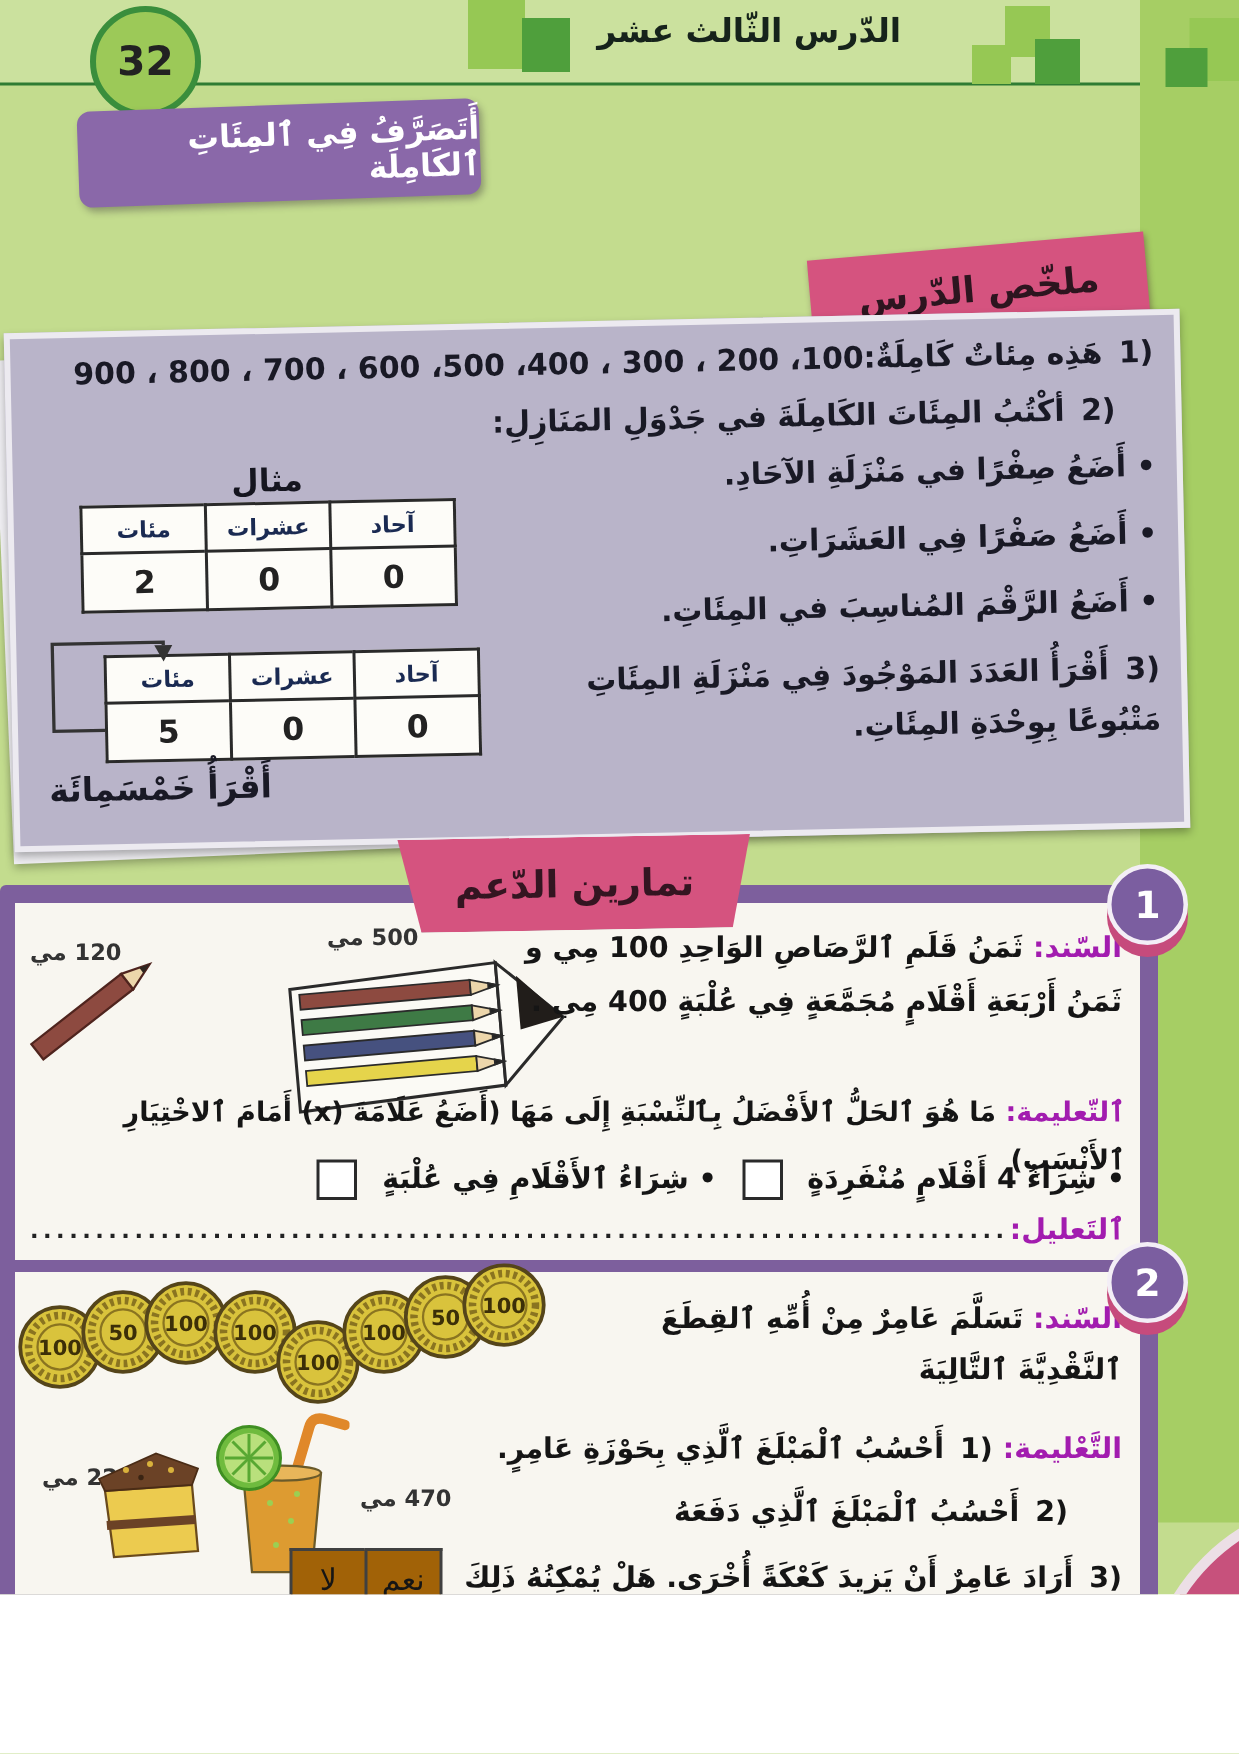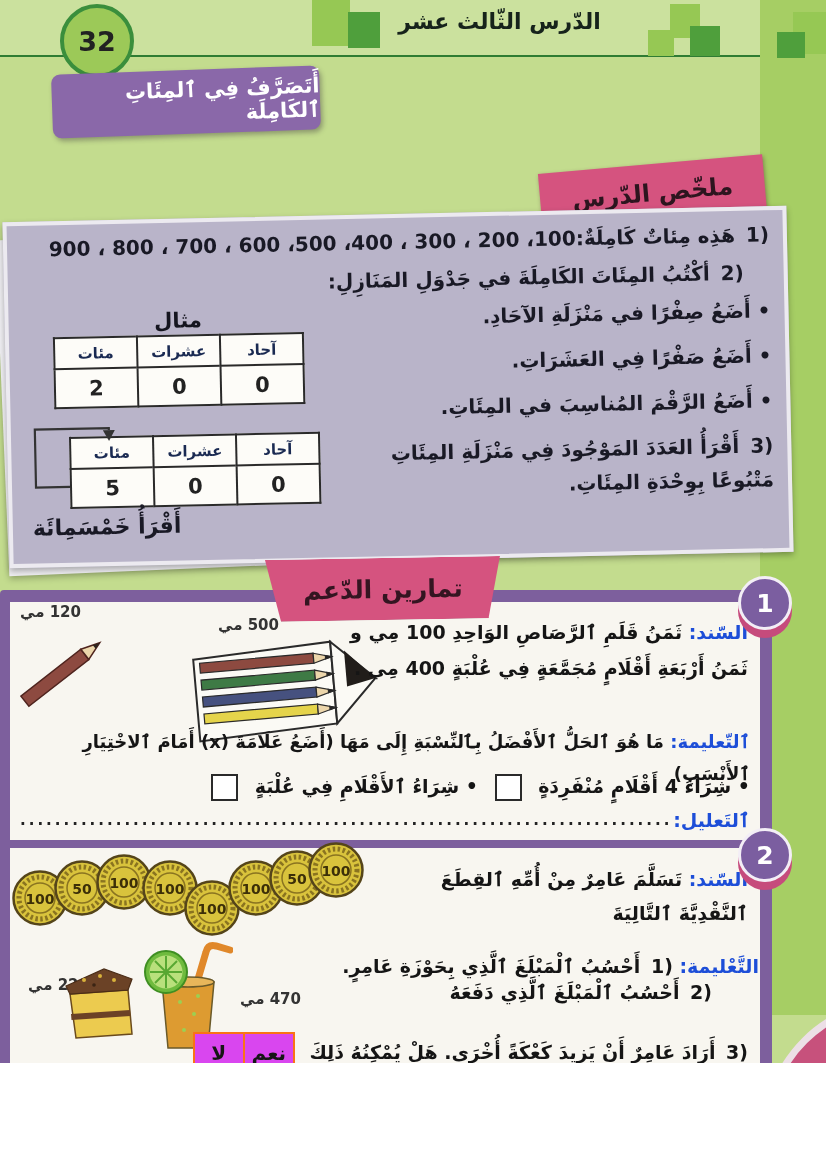--- a/index.html
+++ b/index.html
@@ -58,32 +58,32 @@
     display:flex;align-items:center;justify-content:center;box-shadow:1px 2px 4px rgba(60,20,40,.4);}
   .badge-ex span{font-size:25px;font-weight:bold;color:#341521;direction:rtl;}
 
   .num-circle{position:absolute;width:58px;height:60px;}
   .num-circle .crescent{position:absolute;left:2px;top:8px;width:54px;height:54px;border-radius:50%;background:#c64b7c;}
   .num-circle .inner{position:absolute;left:2px;top:0;width:48px;height:48px;border-radius:50%;
     background:#7b5ea0;border:3px solid #f3eef6;display:flex;align-items:center;justify-content:center;
     color:#fff;font-size:25px;font-weight:bold;}
 
   .txt{position:absolute;font-weight:bold;font-size:19px;color:#151515;direction:rtl;line-height:36px;}
-  .txt .lbl{color:#1d4ed8;}
+  .txt .lbl{color:#a21caf;}
   .price{position:absolute;font-weight:bold;font-size:15px;color:#333;direction:rtl;}
 
   .checkbox{display:inline-block;width:23px;height:23px;background:#fff;border:2px solid #2a2a2a;
     vertical-align:middle;margin:0 10px;}
   .dotline{display:flex;align-items:center;}
   .dots{flex:1;overflow:hidden;white-space:nowrap;letter-spacing:3px;font-weight:bold;
     font-size:15px;color:#222;direction:ltr;}
 
   .yesno{display:inline-table;border-collapse:collapse;direction:rtl;vertical-align:middle;margin:0 8px;}
-  .yesno td{width:46px;height:33px;border:2px solid #f97316;background:#d946ef;text-align:center;
-    font-size:20px;font-weight:bold;}
+  .yesno td{width:46px;height:33px;border:2px solid #404040;background:#a16207;text-align:center;
+    font-size:20px;font-weight:normal;}
 
   .coins{position:absolute;left:2px;top:-6px;width:365px;height:110px;}
   .coin{position:absolute;width:56px;height:56px;}
 
   
   .bottom-band2{left:-6px;top:1092px;width:840px;height:40px;background:#9a7fb7;transform:rotate(-.9deg);}
   .bottom-band{left:-6px;top:1098px;width:840px;height:48px;background:#8a6bab;transform:rotate(-.4deg);}
   .corner-blob{left:762px;top:998px;width:260px;height:260px;border-radius:50%;
     background:#c7517c;border:7px solid #ecdfe6;}
 </style>
@@ -177,21 +177,21 @@
         </table>
     </div>
 
     <div class="line" style="top:290px;left:20px;font-size:22px;">أَقْرَأُ خَمْسَمِائَة</div>
   </div>
 
   <div class="abs ex-frame">
 
     <div class="panel panel1">
 
-      <div class="price" style="left:10px;top:1px;">120 مي</div>
+      <div class="price" style="left:10px;top:24px;">120 مي</div>
       <svg class="abs" style="left:2px;top:22px;" width="112" height="94" viewBox="0 0 112 94">
         <g transform="rotate(-38 52 46)">
           <rect x="2" y="40" width="76" height="13" fill="#8d4a40" stroke="#4f241e" stroke-width="1.5"></rect>
           <polygon points="78,40 97,46.5 78,53" fill="#ecd6ab" stroke="#4f241e" stroke-width="1.5"></polygon>
           <polygon points="90,44.2 97,46.5 90,48.8" fill="#2e2520"></polygon>
         </g>
       </svg>
 
       <div class="price" style="left:208px;top:14px;">500 مي</div>
       <svg class="abs" style="left:176px;top:34px;" width="198" height="108" viewBox="0 0 198 108">
@@ -320,26 +320,26 @@
         <circle cx="28" cy="36" r="21" fill="#6fbb3e" stroke="#3f8f22" stroke-width="2"></circle>
         <circle cx="28" cy="36" r="16.5" fill="#b9e07c"></circle>
         <g stroke="#58a832" stroke-width="2">
           <line x1="28" y1="20" x2="28" y2="52"></line>
             <line x1="12" y1="36" x2="44" y2="36"></line>
           <line x1="17" y1="25" x2="39" y2="47"></line>
             <line x1="39" y1="25" x2="17" y2="47"></line>
         </g>
       </svg>
 
-      <div class="txt" style="top:100px;right:1px;width:430px;">
+      <div class="txt" style="top:100px;right:12px;width:430px;">
         <span class="lbl">التَّعْليمة:</span>
         <span class="num">1)</span>
         <span>أَحْسُبُ ٱلْمَبْلَغَ ٱلَّذِي بِحَوْزَةِ عَامِرٍ.</span>
       </div>
-      <div class="txt" style="top:126px;right:48px;width:400px;">
+      <div class="txt" style="top:142px;right:48px;width:400px;">
         <span class="num">2)</span>
         <span>أَحْسُبُ ٱلْمَبْلَغَ ٱلَّذِي دَفَعَهُ</span>
       </div>
       <div class="txt" style="top:184px;right:12px;left:10px;">
         <span class="num">3)</span>
         <span>أَرَادَ عَامِرٌ أَنْ يَزِيدَ كَعْكَةً أُخْرَى. هَلْ يُمْكِنُهُ ذَلِكَ</span>
         <table class="yesno">
           <tbody>
               <tr>
             <td>نعم</td>

